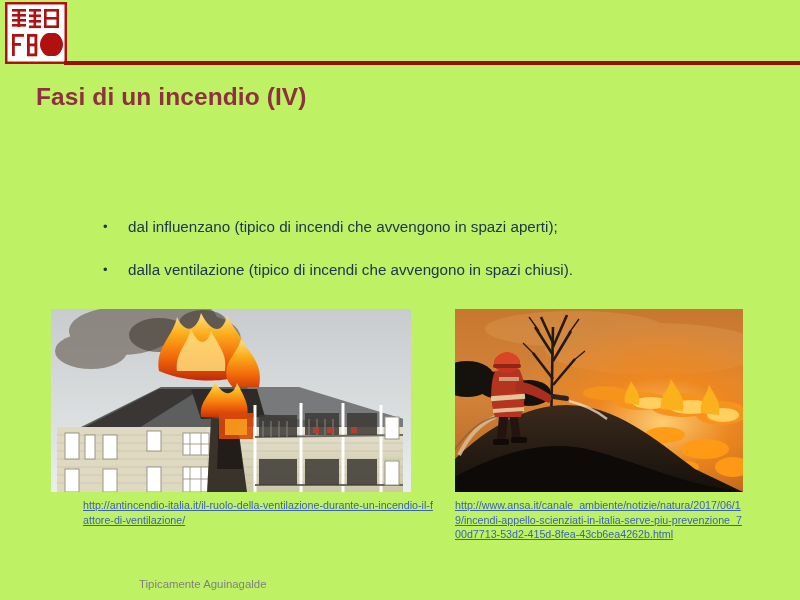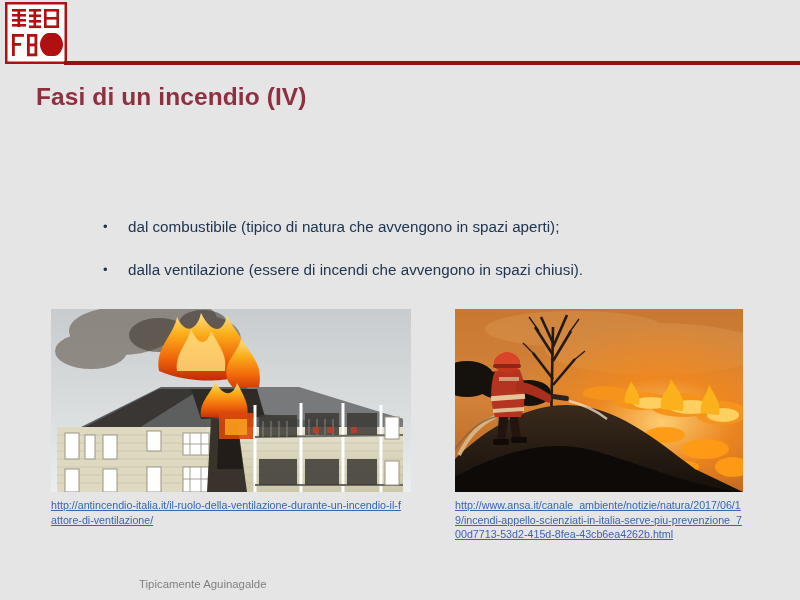--- a/index.html
+++ b/index.html
@@ -10,21 +10,21 @@
     width: 800px;
     height: 600px;
     background: #ffffff;
     font-family: "Liberation Sans", sans-serif;
     overflow: hidden;
   }
   .slide {
     position: relative;
     width: 800px;
     height: 600px;
-    background: #e5e5e5;
+    background: #bef264;
     box-sizing: border-box;
   }
 
   
   .header-rule {
     position: absolute;
     left: 64px;
     top: 61px;
     width: 736px;
     height: 4px;
@@ -108,21 +108,21 @@
   .photo-right { width: 288px; height: 183px; }
 
   .caption {
     margin-top: 6px;
     font-size: 10.7px;
     line-height: 14.6px;
     color: #3a63b2;
     text-decoration: underline;
     word-break: break-all;
   }
-  .cap-left  { width: 352px; }
+  .cap-left  { width: 352px; margin-left: 32px; }
   .cap-right { width: 290px; }
 
   
   .footer-name {
     position: absolute;
     left: 139px;
     top: 578px;
     font-size: 11.4px;
     color: #808080;
   }
@@ -177,25 +177,25 @@
   </div>
 
   <div class="header-rule"></div>
 
   <div class="page-title">Fasi di un incendio (IV)</div>
 
 
   <div class="bullets">
     <div class="bullet-row">
       <span class="bullet-dot">•</span>
-      <span class="bullet-text">dal combustibile (tipico di natura che avvengono in spazi aperti);</span>
+      <span class="bullet-text">dal influenzano (tipico di incendi che avvengono in spazi aperti);</span>
     </div>
     <div class="bullet-row">
       <span class="bullet-dot">•</span>
-      <span class="bullet-text">dalla ventilazione (essere di incendi che avvengono in spazi chiusi).</span>
+      <span class="bullet-text">dalla ventilazione (tipico di incendi che avvengono in spazi chiusi).</span>
     </div>
   </div>
 
   <div class="figure fig-left">
     <div class="photo photo-left" title="Edificio residenziale in fiamme con fiamme che escono dal tetto">
       <svg class="ph-svg" viewBox="0 0 360 183" preserveAspectRatio="none" aria-hidden="true">
         <defs>
           <linearGradient id="skyG" x1="0" y1="0" x2="0" y2="1">
             <stop offset="0%" stop-color="#c9ccce"></stop>
             <stop offset="70%" stop-color="#dfe2e3"></stop>

